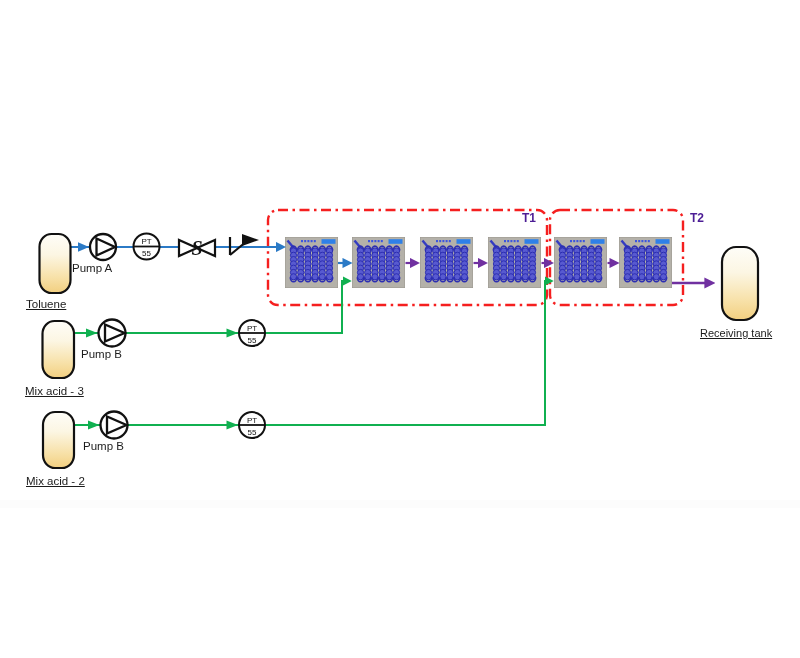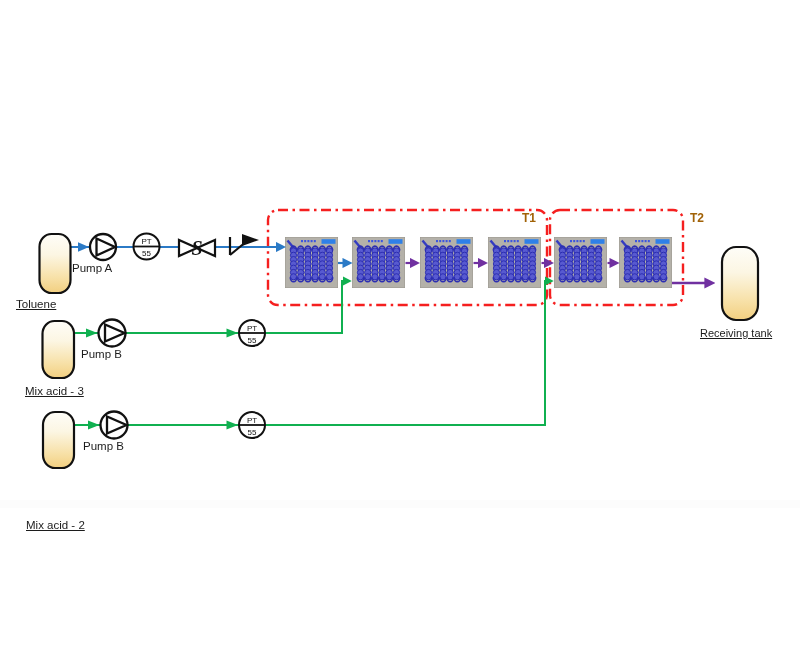--- a/index.html
+++ b/index.html
@@ -7,21 +7,21 @@
     position:relative;width:800px;height:658px;background:#ffffff;overflow:hidden;
     font-family:"Liberation Sans",sans-serif;
   }
   #piping{position:absolute;left:0;top:0;}
   .lbl{
     position:absolute;font-size:11.5px;line-height:13px;color:#1c1c1c;
     text-align:left;white-space:nowrap;
   }
   .u{text-decoration:underline;}
   .zone-lbl{
-    position:absolute;font-size:12px;font-weight:bold;color:#a16207;
+    position:absolute;font-size:12px;font-weight:bold;color:#4c1d95;
     text-align:right;white-space:nowrap;
   }
   .pt-txt{font-size:8px;fill:#111;font-family:"Liberation Sans",sans-serif;}
   .valve-s{font-size:20px;font-style:italic;font-weight:bold;fill:#111;
     font-family:"Liberation Serif",serif;}
   .faint-band{position:absolute;left:0;width:800px;background:#fcfcfc;}
 </style>
 </head>
 <body>
 
@@ -155,23 +155,23 @@
       <text x="197" y="255" text-anchor="middle" class="valve-s">S</text>
     </g>
 
     <g stroke="#111" stroke-width="2.2">
       <line x1="230" y1="237" x2="230" y2="255"></line>
       <line x1="230" y1="255" x2="247" y2="241"></line>
       <polygon points="242,234 242,246 259,240" fill="#111" stroke="none"></polygon>
     </g>
   </svg>
 
-  <div class="lbl u" style="left:16px;top:298px;width:62px;">Toluene</div>
+  <div class="lbl u" style="left:26px;top:298px;width:62px;">Toluene</div>
   <div class="lbl u" style="left:25px;top:385px;width:68px;">Mix acid - 3</div>
-  <div class="lbl u" style="left:26px;top:475px;width:66px;margin-top:44px;">Mix acid - 2</div>
+  <div class="lbl u" style="left:26px;top:475px;width:66px;">Mix acid - 2</div>
 
   <div class="lbl" style="left:72px;top:262px;width:62px;">Pump A</div>
   <div class="lbl" style="left:81px;top:348px;width:62px;">Pump B</div>
   <div class="lbl" style="left:83px;top:440px;width:62px;">Pump B</div>
 
   <div class="zone-lbl" style="left:504px;top:211px;width:32px;">T1</div>
   <div class="zone-lbl" style="left:672px;top:211px;width:32px;">T2</div>
 
   <div class="lbl u" style="left:700px;top:327px;width:108px;font-size:11px;">Receiving tank</div>
 

